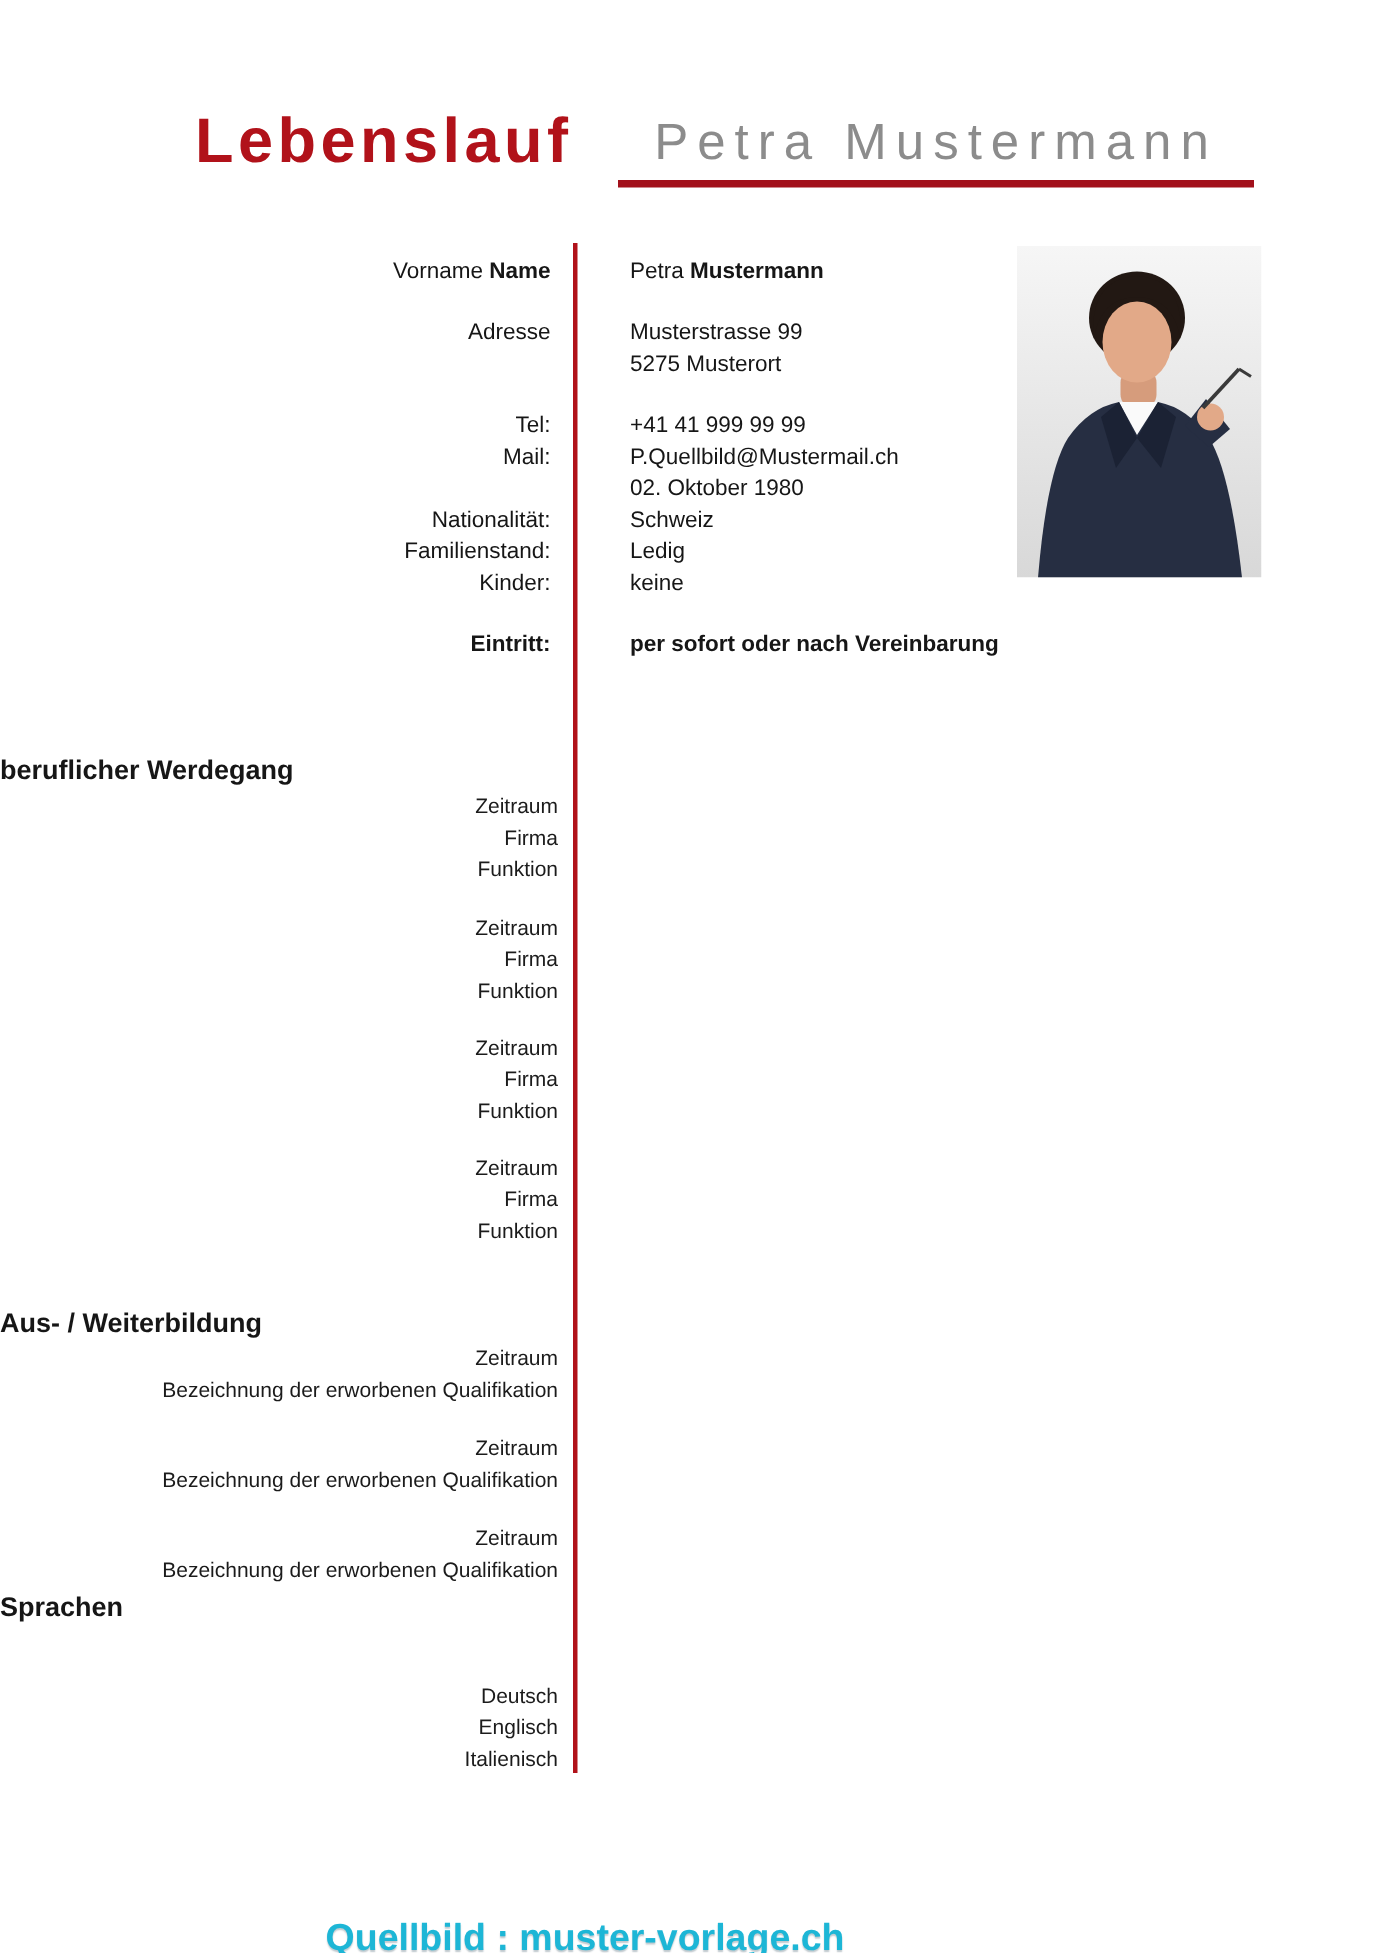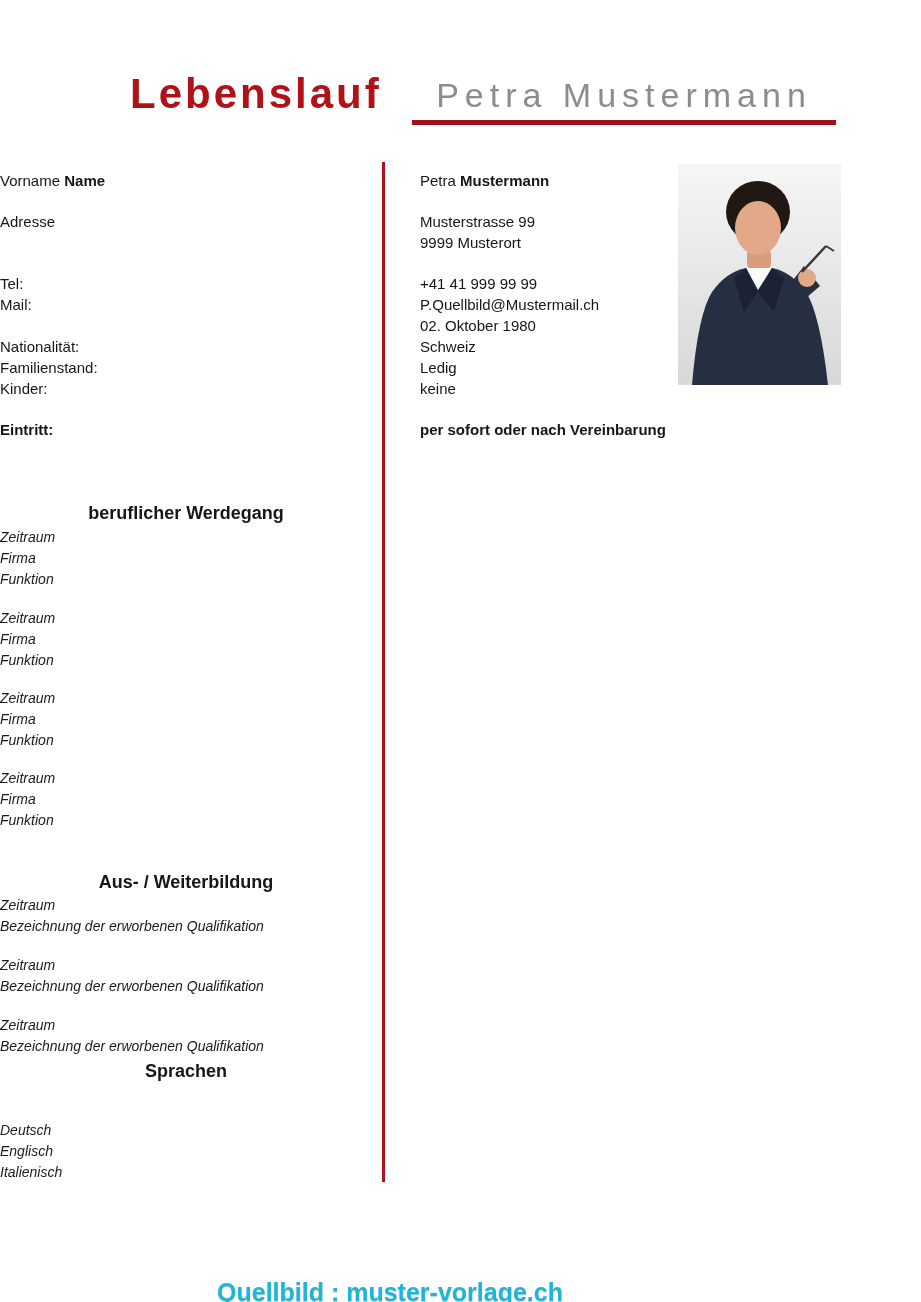--- a/index.html
+++ b/index.html
@@ -12,28 +12,28 @@
     color:#b1121a;letter-spacing:3px;white-space:nowrap;
   }
   .name-title{
     position:absolute;left:412px;top:60px;width:424px;text-align:center;
     font-size:34px;font-weight:400;color:#8c8c8c;letter-spacing:6px;white-space:nowrap;
   }
   .name-underline{position:absolute;left:412px;top:104px;width:424px;height:5px;background:#a2101b;}
   .vline{position:absolute;left:382px;top:146px;width:3px;height:1020px;background:#b1121a;}
   .photo{position:absolute;left:678px;top:148px;width:163px;height:221px;}
   .prow{position:absolute;left:0;width:921px;height:21px;font-size:15px;line-height:21px;}
-  .prow .lbl{position:absolute;left:0;right:554px;text-align:left;white-space:nowrap;}
+  .prow .lbl{position:absolute;left:0;right:554px;text-align:right;white-space:nowrap;}
   .prow .val{position:absolute;left:420px;white-space:nowrap;}
   .b{font-weight:bold;}
   .sec-head{
-    position:absolute;left:0;width:372px;text-align:center;font-size:18px;
+    position:absolute;left:0;width:372px;text-align:left;font-size:18px;
     font-weight:bold;line-height:22px;white-space:nowrap;
   }
-  .sgroup{position:absolute;left:0;width:372px;text-align:left;font-size:14px;line-height:21px;color:#1b1b1b;font-style:italic;}
+  .sgroup{position:absolute;left:0;width:372px;text-align:right;font-size:14px;line-height:21px;color:#1b1b1b;}
   .caption{
     position:absolute;left:0;top:1262px;width:780px;text-align:center;
     font-size:25px;font-weight:bold;color:#1db6d6;text-shadow:0 1px 1px rgba(0,40,60,.25);
   }
 </style>
 </head>
 <body>
 
 <div class="page">
 
@@ -69,21 +69,21 @@
 
   <div class="prow" style="top:154px">
     <div class="lbl"><span>Vorname </span><span class="b">Name</span></div>
     <div class="val"><span>Petra </span><span class="b">Mustermann</span></div>
   </div>
   <div class="prow" style="top:195px">
     <div class="lbl"><span>Adresse</span><span class="b"></span></div>
     <div class="val"><span>Musterstrasse 99</span><span class="b"></span></div>
   </div>
   <div class="prow" style="top:216px">
-    <div class="val"><span>9999 Musterort</span><span class="b"></span></div>
+    <div class="val"><span>5275 Musterort</span><span class="b"></span></div>
   </div>
   <div class="prow" style="top:257px">
     <div class="lbl"><span>Tel:</span><span class="b"></span></div>
     <div class="val"><span>+41 41 999 99 99</span><span class="b"></span></div>
   </div>
   <div class="prow" style="top:278px">
     <div class="lbl"><span>Mail:</span><span class="b"></span></div>
     <div class="val"><span>P.Quellbild@Mustermail.ch</span><span class="b"></span></div>
   </div>
   <div class="prow" style="top:299px">

